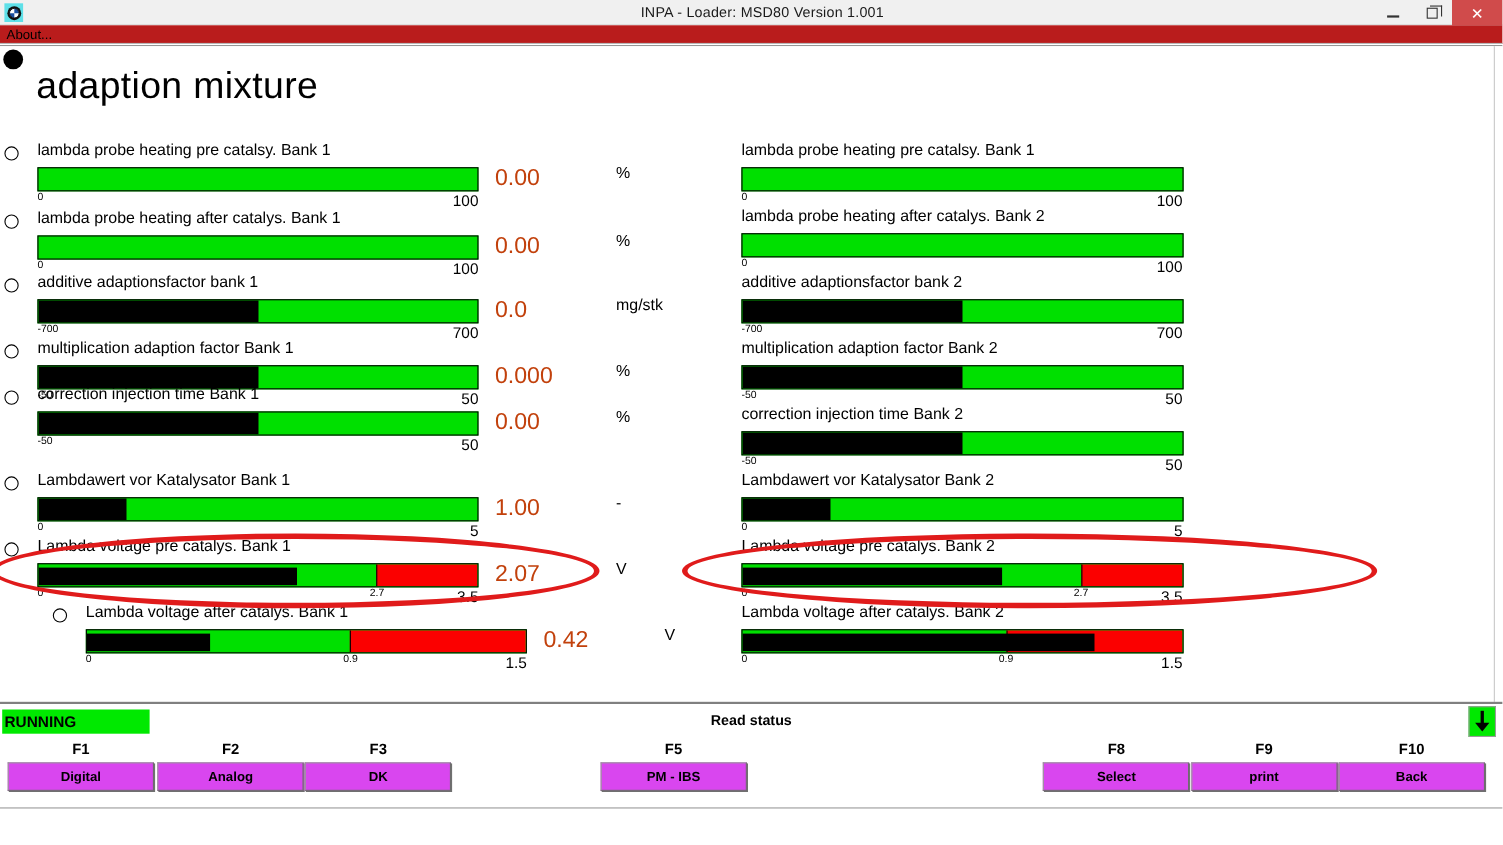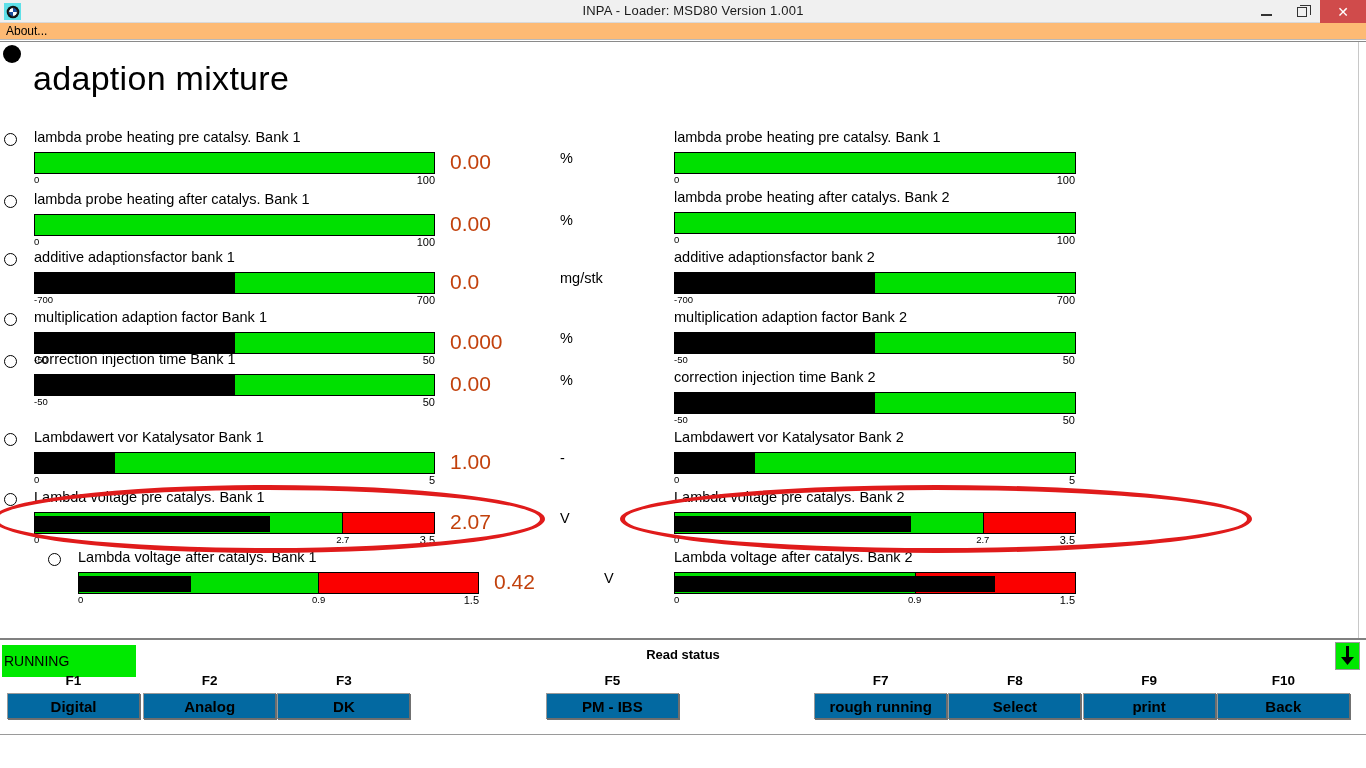--- a/index.html
+++ b/index.html
@@ -33,21 +33,21 @@
   .tb-min-glyph{ display:block; width:11px; height:2px; background:#333; margin-top:6px; }
   .tb-max-glyph{ display:block; width:10px; height:10px; border:1px solid #333; position:relative; }
   .tb-max-glyph:before{
     content:""; position:absolute; left:2px; top:-3px; width:10px; height:9px;
     border:1px solid #333; border-bottom:none; border-left:none;
   }
 
   
   .menubar{
     position:absolute; left:0; top:23px; width:1366px; height:17px;
-    background:#fdba74; border-bottom:1px solid #b8b8b8;text-align:right;
+    background:#b91c1c; border-bottom:1px solid #b8b8b8;text-align:right;
   }
   .menu-item{
     position:absolute; left:6px; top:1px; font-size:12px; color:#000;
   }
 
   
   .client{
     position:absolute; left:0; top:41px; width:1366px; height:662px;
     background:#ffffff; border-top:1px solid #8a8a8a;
   }
@@ -92,21 +92,21 @@
     position:absolute; left:0; top:3px; height:16px; background:#000;
   }
   .fill.full{ top:0; height:20px; }
   .tick-min{
     position:absolute; left:34px; top:46px; font-size:9.5px; color:#000;
   }
   .tick-mid{
     position:absolute; top:46px; font-size:9.5px; color:#000; transform:translateX(-50%);
   }
   .tick-max{
-    position:absolute; top:46px; font-size:11px; color:#000; transform:translateX(-100%);
+    position:absolute; top:46px; font-size:14px; color:#000; transform:translateX(-100%);
   }
   .value{
     position:absolute; left:450px; top:22px; font-size:21px; color:#c2410c;
   }
   .unit{
     position:absolute; left:560px; top:22px; font-size:14.5px; color:#000;
   }
   .col-right .row{ width:700px; }
   .col-right .row-label{ left:34px; }
   .col-right .gauge{ left:34px; width:402px; }
@@ -118,44 +118,44 @@
     pointer-events:none;
   }
 
   
   .statusbar{
     position:absolute; left:0; top:638px; width:1366px; height:130px;
     background:#ffffff; border-top:2px solid #808080;
   }
   .status-row{ position:absolute; left:0; top:5px; width:1366px; height:22px; }
   .running{
-    position:absolute; left:2px; top:0; width:134px; height:32px;
+    position:absolute; left:2px; top:0; width:134px; height:22px;
     background:#00e900; font-size:14px; color:#000;
-    display:flex; align-items:center; padding-left:2px; font-weight:400;
+    display:flex; align-items:center; padding-left:2px; font-weight:700;
   }
   .read-status{
     position:absolute; left:0; top:2px; width:1366px; text-align:center;
     font-size:13px; font-weight:bold; color:#000;
   }
   .scroll-down{
     position:absolute; right:6px; top:-3px; width:25px; height:28px;
     background:#00e900; border:1px solid #9a9a9a;
     display:flex; align-items:center; justify-content:center;
   }
   .fkeys{ position:absolute; left:0; top:33px; width:1366px; height:60px; }
   .fkey{ position:absolute; top:0; width:133px; }
   .fkey-label{
     text-align:center; font-size:13.5px; font-weight:bold; color:#000; margin-bottom:5px;
   }
   .fkey-btn{
-    width:133px; height:26px; background:#0369a1;
+    width:133px; height:26px; background:#d946ef;
     border:1px solid #9a9a9a; border-right-color:#6d6d6d; border-bottom-color:#6d6d6d;
     box-shadow:1px 1px 0 #707070;
     display:flex; align-items:center; justify-content:center;
-    font-size:15px; font-weight:bold; color:#000;
+    font-size:12px; font-weight:bold; color:#000;
   }
   .bottom-frame{
     position:absolute; left:0; bottom:0; width:1366px; height:34px;
     border-top:1px solid #9a9a9a; background:#fff;
   }
 </style>
 </head>
 <body>
 
 <div id="app">
@@ -386,24 +386,20 @@
           <div class="fkey-btn">Analog</div>
         </div>
         <div class="fkey" style="left: 277.4px;">
           <div class="fkey-label">F3</div>
           <div class="fkey-btn">DK</div>
         </div>
         <div class="fkey" style="left: 545.8px;">
           <div class="fkey-label">F5</div>
           <div class="fkey-btn">PM - IBS</div>
         </div>
-        <div class="fkey" style="left: 814.2px;">
-          <div class="fkey-label">F7</div>
-          <div class="fkey-btn">rough running</div>
-        </div>
         <div class="fkey" style="left: 948.4px;">
           <div class="fkey-label">F8</div>
           <div class="fkey-btn">Select</div>
         </div>
         <div class="fkey" style="left: 1082.6px;">
           <div class="fkey-label">F9</div>
           <div class="fkey-btn">print</div>
         </div>
         <div class="fkey" style="left: 1216.8px;">
           <div class="fkey-label">F10</div>

